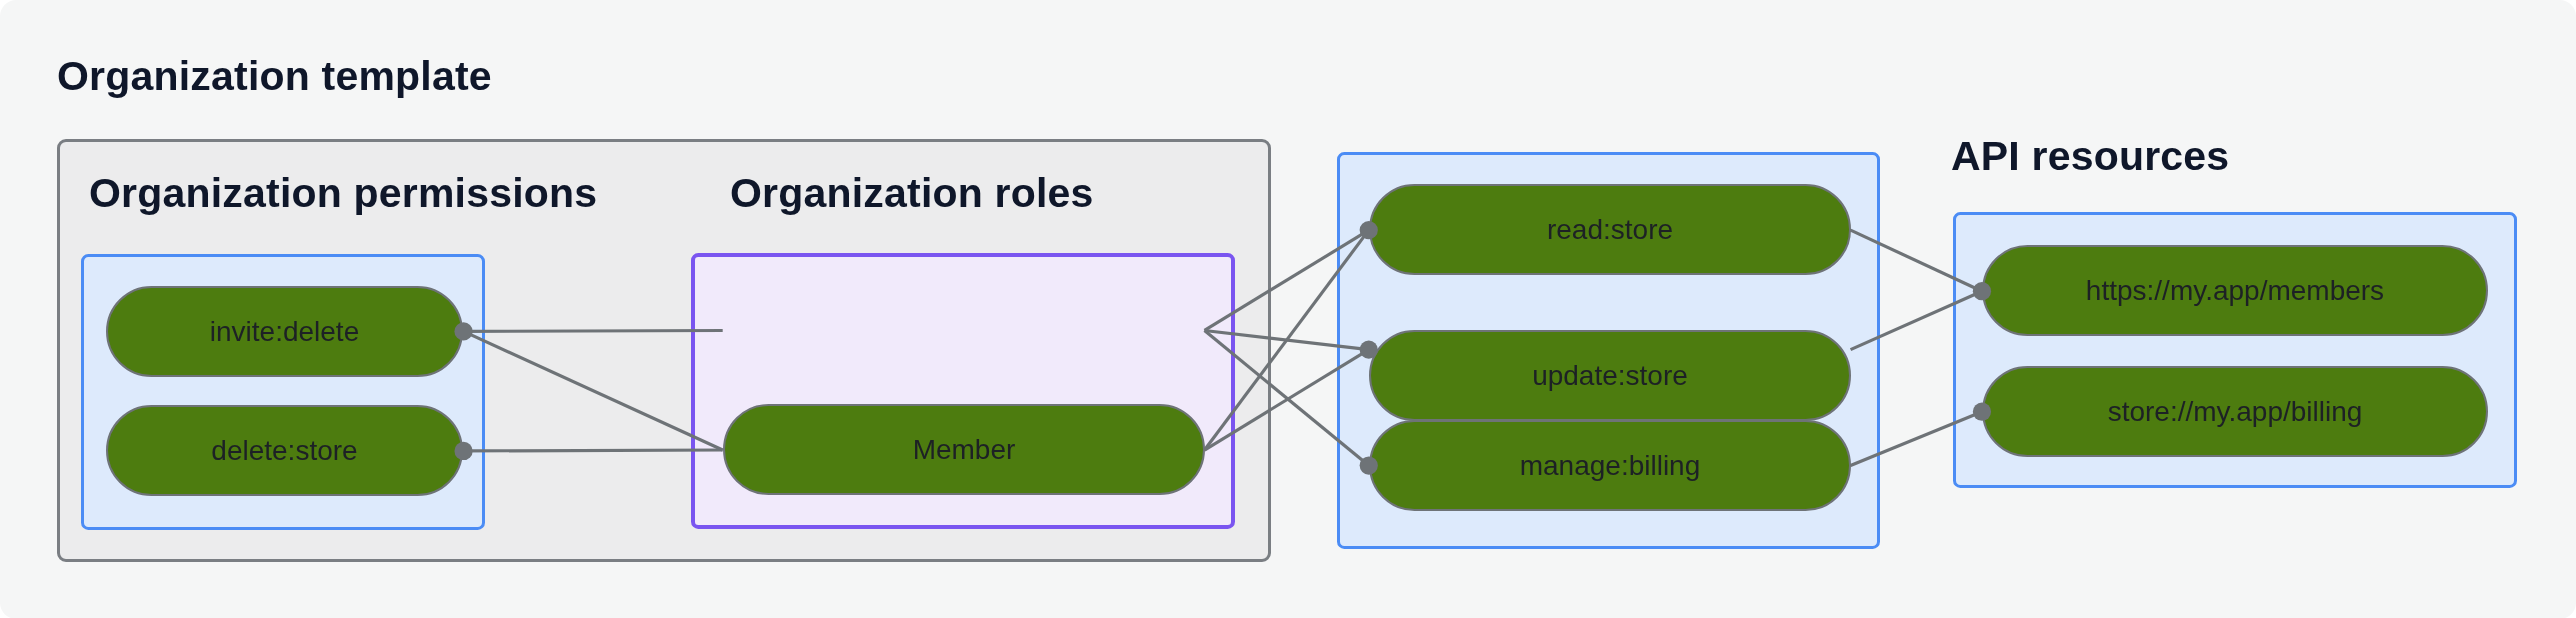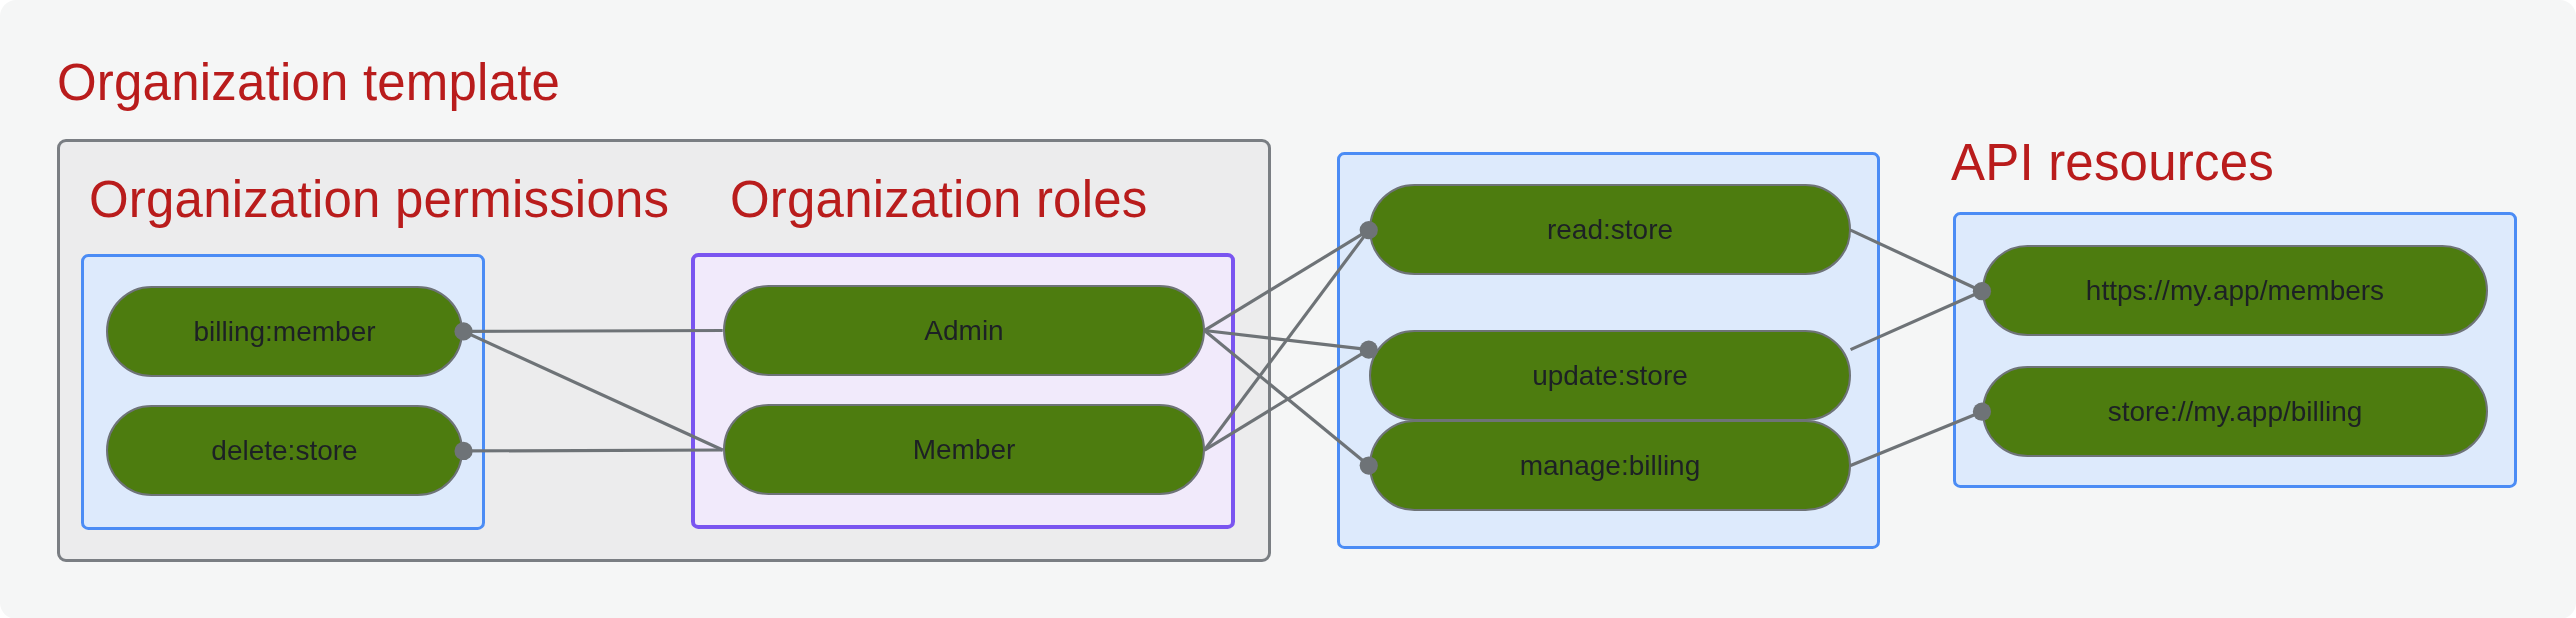--- a/index.html
+++ b/index.html
@@ -11,24 +11,24 @@
   .canvas {
     position: relative;
     width: 2576px;
     height: 619px;
     background: #f5f6f6;
     border-radius: 16.4px;
     overflow: hidden;
   }
   .group-label {
     position: absolute;
-    font-size: 51px;
-    font-weight: 400;
+    font-size: 41px;
+    font-weight: 700;
     letter-spacing: 0.2px;
-    color: #b91c1c;
+    color: #0f172a;
     white-space: nowrap;
     line-height: 1.25;
     z-index: 3;
   }
   .box {
     position: absolute;
     box-sizing: border-box;
     z-index: 1;
   }
   .box.gray {
@@ -107,23 +107,22 @@
 
 
   <div class="group-label" id="label-api">API resources</div>
 
   <div class="box gray" id="box-template"></div>
   <div class="box blue" id="box-org-permissions"></div>
   <div class="box purple" id="box-org-roles"></div>
   <div class="box blue" id="box-permissions"></div>
   <div class="box blue" id="box-api"></div>
 
-  <div class="pill" id="pill-invite">billing:member</div>
+  <div class="pill" id="pill-invite">invite:delete</div>
   <div class="pill" id="pill-delete">delete:store</div>
-  <div class="pill" id="pill-admin">Admin</div>
   <div class="pill" id="pill-member">Member</div>
   <div class="pill" id="pill-read">read:store</div>
   <div class="pill" id="pill-update">update:store</div>
   <div class="pill" id="pill-manage">manage:billing</div>
   <div class="pill" id="pill-members">https://my.app/members</div>
   <div class="pill" id="pill-billing">store://my.app/billing</div>
 
   <svg id="edges" viewBox="0 0 2823 678" xmlns="http://www.w3.org/2000/svg">
       <line x1="508" y1="363" x2="792" y2="362" stroke="#6e7377" stroke-width="3.5"></line>
       <line x1="508" y1="363" x2="792" y2="493" stroke="#6e7377" stroke-width="3.5"></line>

